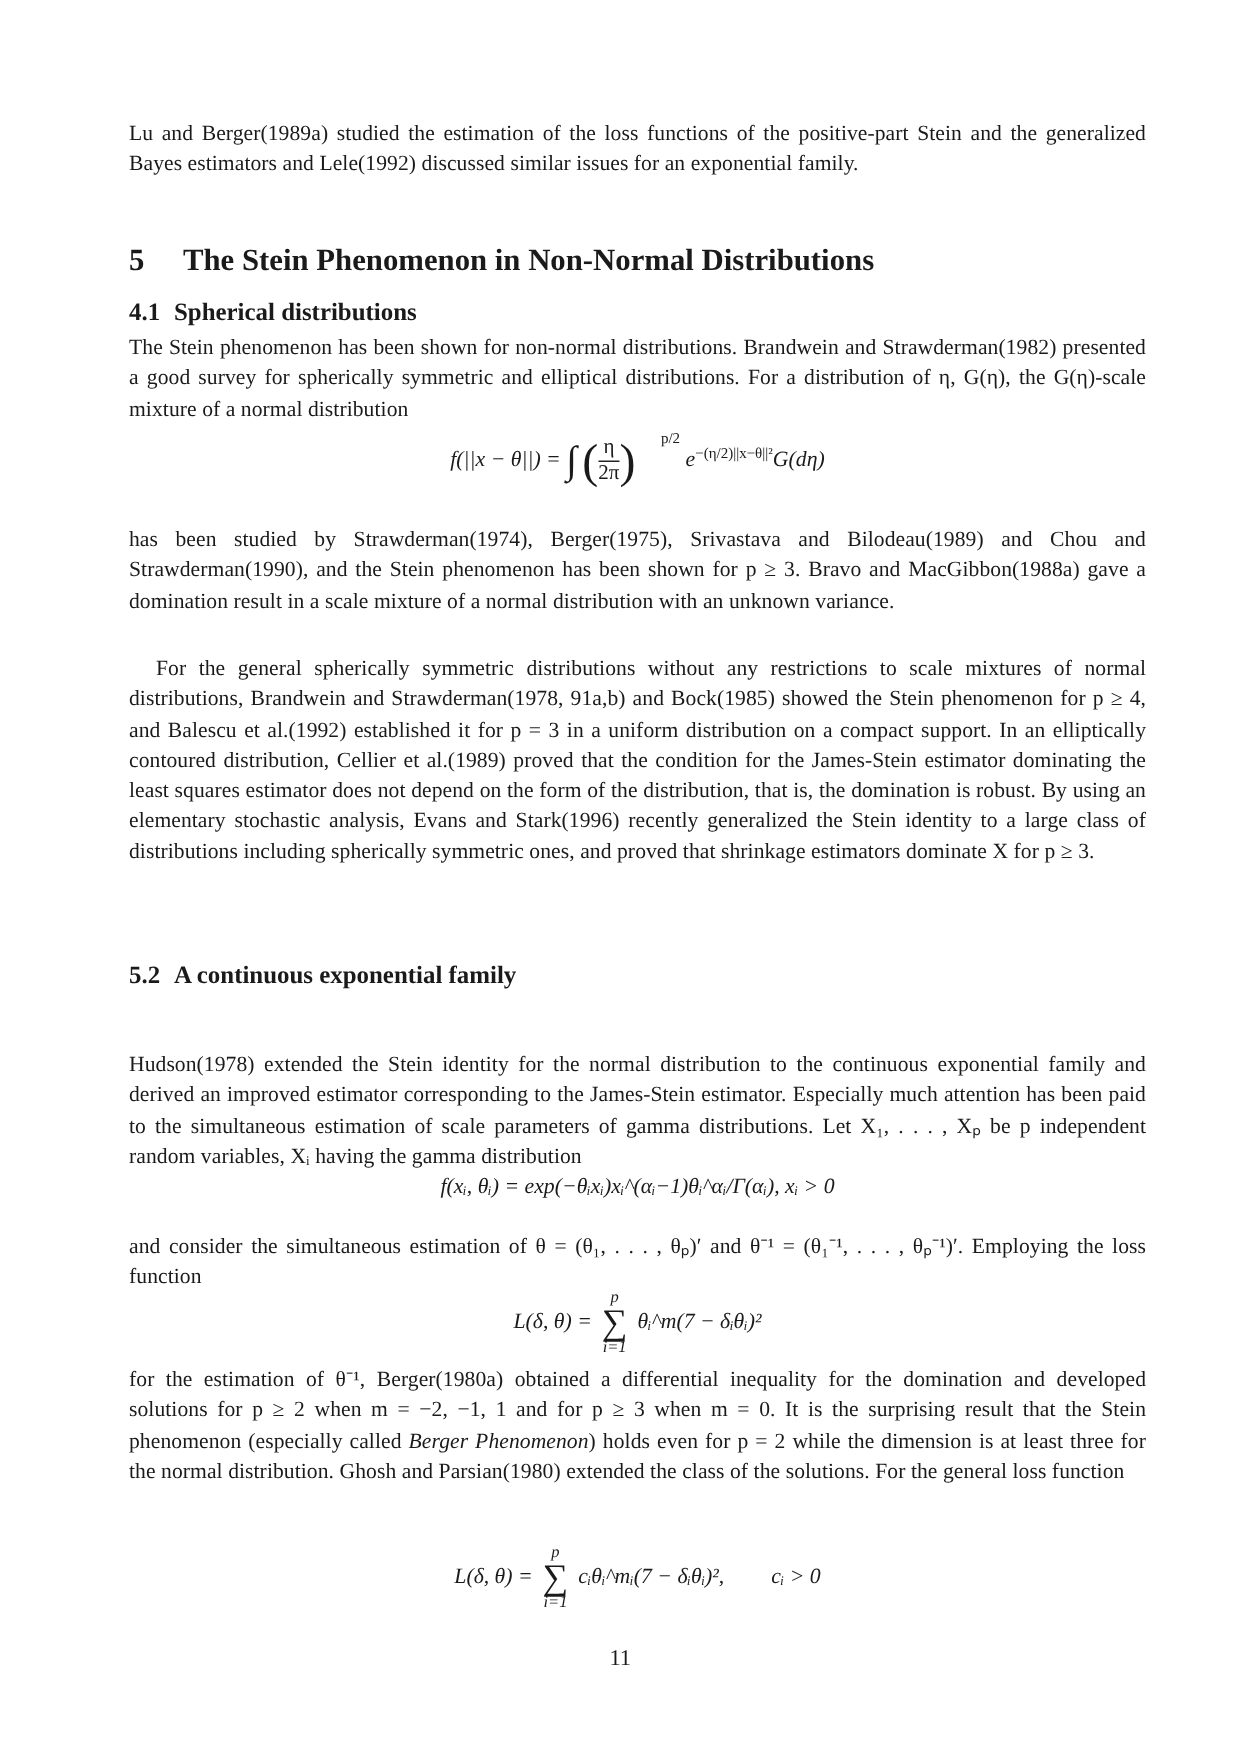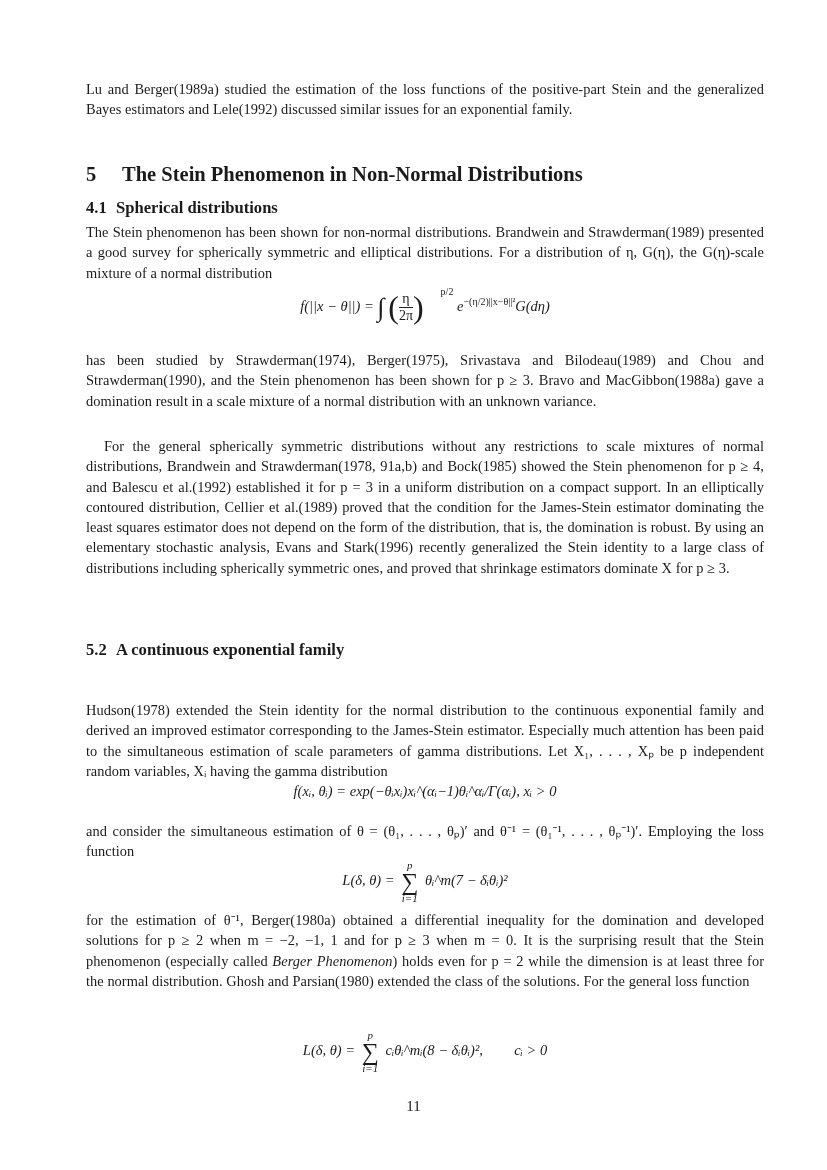--- a/index.html
+++ b/index.html
@@ -40,21 +40,21 @@
 
   <div class="h1" style="top:163px;">
     <span class="num">5</span><span>The Stein Phenomenon in Non-Normal Distributions</span>
   </div>
 
   <div class="h2" style="top:198px;">
     <span class="num">4.1</span><span>Spherical distributions</span>
   </div>
 
   <div class="blk" style="top:222px;">
-    <p>The Stein phenomenon has been shown for non-normal distributions. Brandwein and Strawderman(1989) presented a good survey for spherically symmetric and elliptical distributions. For a distribution of η, G(η), the G(η)-scale mixture of a normal distribution</p>
+    <p>The Stein phenomenon has been shown for non-normal distributions. Brandwein and Strawderman(1982) presented a good survey for spherically symmetric and elliptical distributions. For a distribution of η, G(η), the G(η)-scale mixture of a normal distribution</p>
   </div>
 
   <div class="eq" style="top:289px;">
     <i>f(||x − θ||) =</i>
     <span style="font-size:26px; vertical-align:middle;">∫</span>
     <span class="paren">(</span><span class="frac"><span class="top">η</span><span>2π</span></span><span class="paren">)</span><sup style="position:relative; top:-10px;margin-left:17px;">p/2</sup>
     <i>e</i><sup>−(η/2)||x−θ||²</sup><i>G(dη)</i>
   </div>
 
   <div class="blk" style="top:350px;">
@@ -87,19 +87,19 @@
     <i>θᵢ^m(7 − δᵢθᵢ)²</i>
   </div>
 
   <div class="blk" style="top:910px;">
     <p><span>for the estimation of θ⁻¹, Berger(1980a) obtained a differential inequality for the domination and developed solutions for p ≥ 2 when m = −2, −1, 1 and for p ≥ 3 when m = 0. It is the surprising result that the Stein phenomenon (especially called </span><i>Berger Phenomenon</i><span>) holds even for p = 2 while the dimension is at least three for the normal distribution. Ghosh and Parsian(1980) extended the class of the solutions. For the general loss function</span></p>
   </div>
 
   <div class="eq" style="top:1030px;">
     <i>L(δ, θ) =</i>
     <span class="sum"><i>p</i><span class="sig">∑</span><i>i=1</i></span>
-    <i>cᵢθᵢ^mᵢ(8 − δᵢθᵢ)²,</i>
+    <i>cᵢθᵢ^mᵢ(7 − δᵢθᵢ)²,</i>
     <span style="display:inline-block; width:24px;"></span>
     <i>cᵢ &gt; 0</i>
   </div>
 
   <div class="pagenum">11</div>
 </div>
 
 </body></html>

